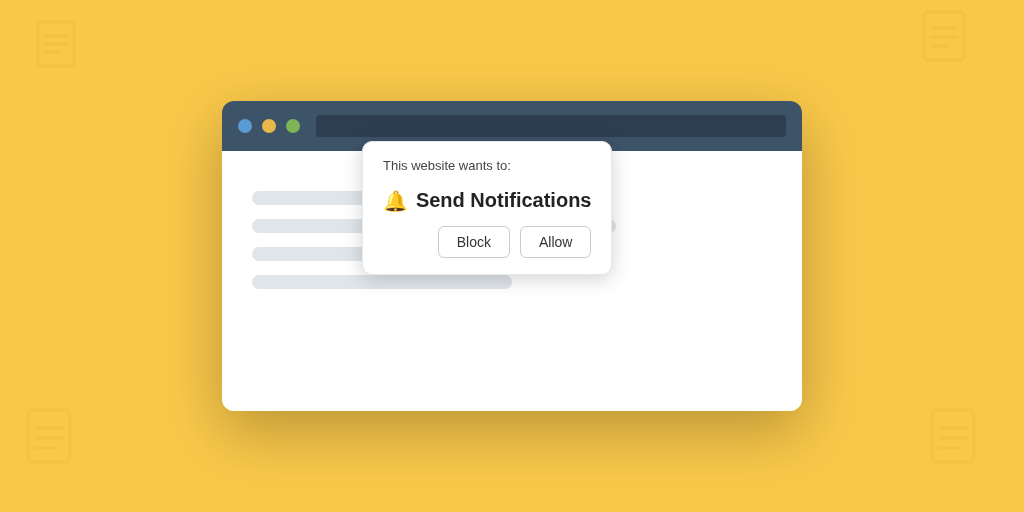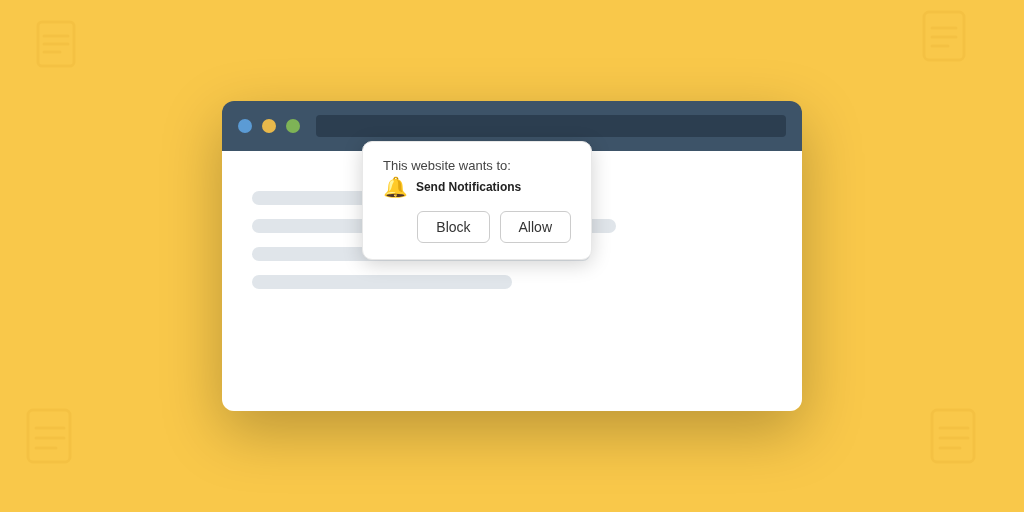--- a/index.html
+++ b/index.html
@@ -102,38 +102,38 @@
       box-shadow: 0 4px 20px rgba(0,0,0,0.18);
       padding: 16px 20px 16px 20px;
       min-width: 230px;
       z-index: 20;
       border: 1px solid #E8E8E8;
     }
 
     .popup-title {
       font-size: 13px;
       color: #444;
-      margin-bottom: 4px;
+      margin-bottom: 16px;
       font-weight: 400;
     }
 
     .popup-notification-row {
       display: flex;
       align-items: center;
       gap: 8px;
       margin-bottom: 14px;
     }
 
     .bell-icon {
       font-size: 20px;
       line-height: 1;
     }
 
     .notification-text {
-      font-size: 12px;
+      font-size: 20px;
       font-weight: 600;
       color: #222;
     }
 
     .popup-buttons {
       display: flex;
       justify-content: flex-end;
       gap: 10px;
     }
 

